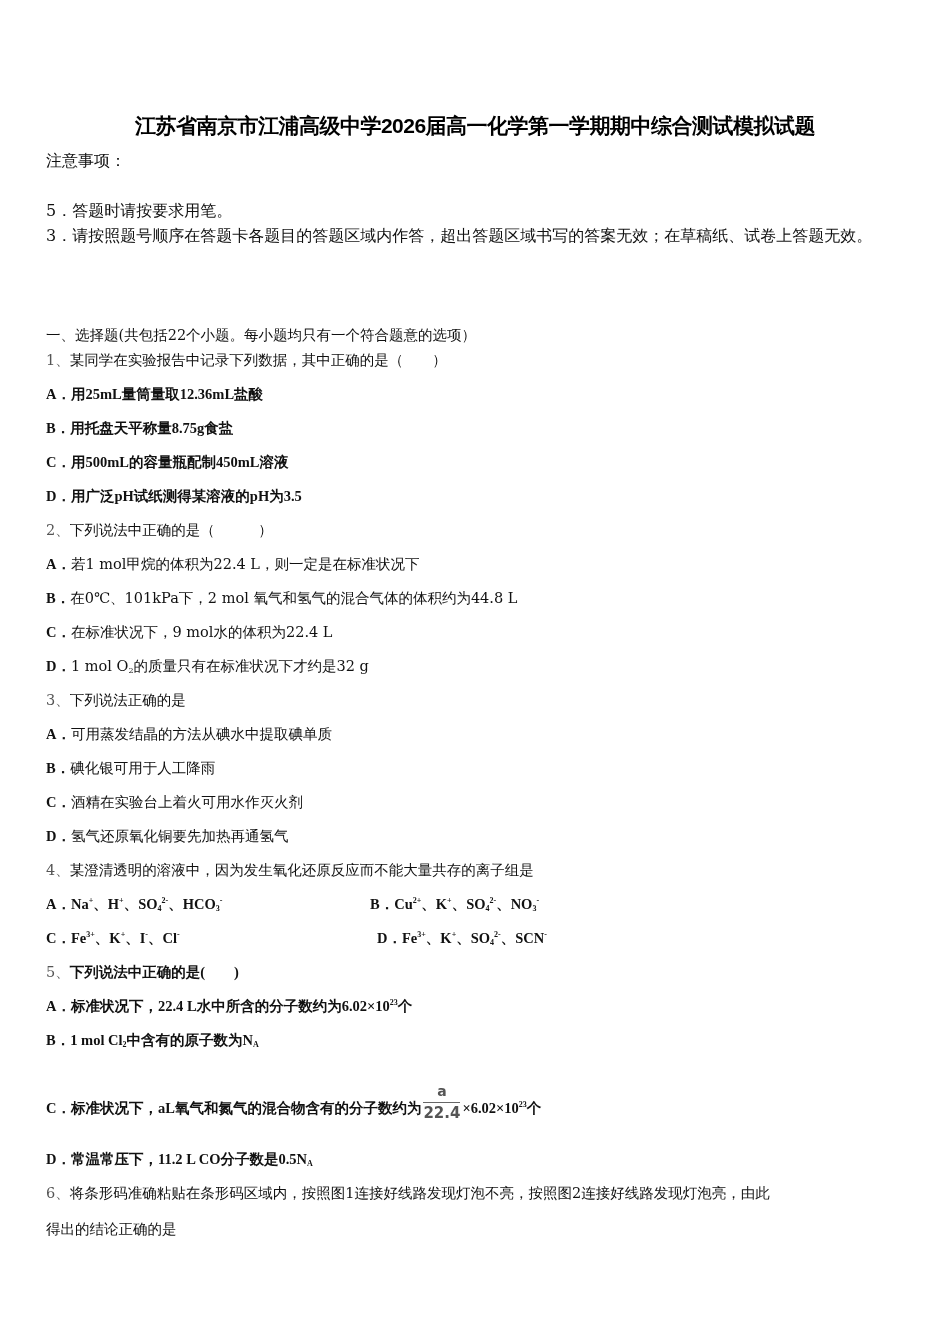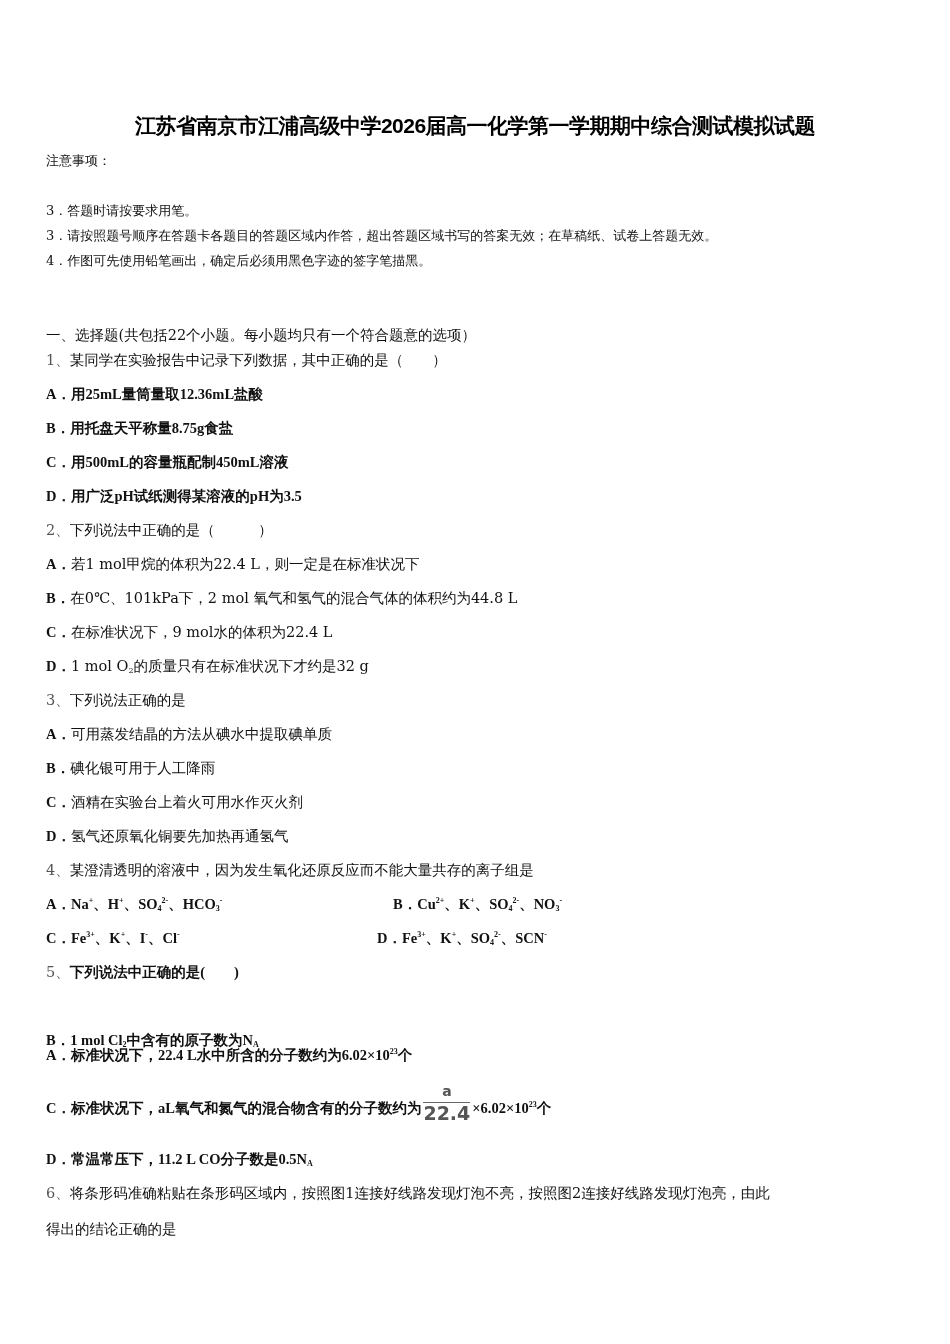--- a/index.html
+++ b/index.html
@@ -3,41 +3,40 @@
 <meta charset="utf-8">
 <style>
   html, body { margin: 0; padding: 0; background: #ffffff; }
   body { width: 950px; height: 1344px; position: relative; overflow: hidden;
          font-family: "DejaVu Serif", "Liberation Serif", serif; color: #111; }
   .page { position: absolute; left: 0; top: 0; width: 816px; height: 1344px; }
   .title { position: absolute; top: 112px; left: 0; width: 950px; text-align: center;
            font-family: "Liberation Sans", "DejaVu Sans", sans-serif; font-weight: bold;
            font-size: 21px; letter-spacing: -0.5px; color: #000; }
   .line { position: absolute; left: 46px; font-size: 14.5px; white-space: nowrap; line-height: 18px; }
-  .notice { font-size: 13px; }
+  .notice { font-size: 16px; }
   .num { color: #555; }
   .opt-label { font-weight: bold; font-family: "Liberation Serif", serif; }
   .b { font-weight: bold; font-family: "Liberation Serif", serif; }
   sup { font-size: 8px; vertical-align: 6px; line-height: 0; }
   sub { font-size: 8px; vertical-align: -2px; line-height: 0; }
   .frac { display: inline-block; vertical-align: middle; text-align: center; margin: 0 2px; position: relative; top: -8px; }
   .frac .nu { display: block; color: #555; font-family: "DejaVu Sans", sans-serif; font-size: 14px; padding-bottom: 2px; }
-  .frac .de { display: block; color: #555; font-family: "DejaVu Sans", sans-serif; font-size: 19px; border-top: 1px solid #666; padding-top: 1px; }
+  .frac .de { display: block; color: #555; font-family: "DejaVu Sans", sans-serif; font-size: 15px; border-top: 1px solid #666; padding-top: 1px; }
 </style>
 </head>
 <body>
 
 <div class="page">
 
   <div class="title">江苏省南京市江浦高级中学2026届高一化学第一学期期中综合测试模拟试题</div>
 
   <div class="line notice" style="top:152px">注意事项：</div>
-  <div class="line notice" style="top:202px">3．答题时请按要求用笔。</div>
+  <div class="line notice" style="top:202px">5．答题时请按要求用笔。</div>
   <div class="line notice" style="top:227px">3．请按照题号顺序在答题卡各题目的答题区域内作答，超出答题区域书写的答案无效；在草稿纸、试卷上答题无效。</div>
-  <div class="line notice" style="top:252px">4．作图可先使用铅笔画出，确定后必须用黑色字迹的签字笔描黑。</div>
 
   <div class="line" style="top:326px">一、选择题(共包括22个小题。每小题均只有一个符合题意的选项）</div>
 
   <div class="line" style="top:351px">
     <span class="num">1、</span><span>某同学在实验报告中记录下列数据，其中正确的是（　　）</span>
   </div>
   <div class="line b" style="top:385px">
     <span class="opt-label">A．</span><span>用25mL量筒量取12.36mL盐酸</span>
   </div>
   <div class="line b" style="top:419px">
@@ -81,34 +80,34 @@
   <div class="line" style="top:827px">
     <span class="opt-label">D．</span><span>氢气还原氧化铜要先加热再通氢气</span>
   </div>
 
   <div class="line" style="top:861px">
     <span class="num">4、</span><span>某澄清透明的溶液中，因为发生氧化还原反应而不能大量共存的离子组是</span>
   </div>
   <div class="line b" style="top:895px" title="">
     <span class="opt-label">A．</span><span>Na<sup>+</sup>、H<sup>+</sup>、SO<sub>4</sub><sup>2-</sup>、HCO<sub>3</sub><sup>-</sup></span>
   </div>
-  <div class="line b" style="top:895px; left:393px">
+  <div class="line b" style="top:895px; left:370px">
     <span class="opt-label">B．</span><span>Cu<sup>2+</sup>、K<sup>+</sup>、SO<sub>4</sub><sup>2-</sup>、NO<sub>3</sub><sup>-</sup></span>
   </div>
   <div class="line b" style="top:929px">
     <span class="opt-label">C．</span><span>Fe<sup>3+</sup>、K<sup>+</sup>、I<sup>-</sup>、Cl<sup>-</sup></span>
   </div>
   <div class="line b" style="top:929px; left:377px">
     <span class="opt-label">D．</span><span>Fe<sup>3+</sup>、K<sup>+</sup>、SO<sub>4</sub><sup>2-</sup>、SCN<sup>-</sup></span>
   </div>
 
   <div class="line" style="top:963px">
     <span class="num">5、</span><span class="b">下列说法中正确的是(　　)</span>
   </div>
-  <div class="line b" style="top:1046px">
+  <div class="line b" style="top:997px">
     <span class="opt-label">A．</span><span>标准状况下，22.4 L水中所含的分子数约为6.02×10</span><sup>23</sup><span>个</span>
   </div>
   <div class="line b" style="top:1031px">
     <span class="opt-label">B．</span><span>1 mol Cl</span><sub>2</sub><span>中含有的原子数为N</span><sub>A</sub>
   </div>
   <div class="line b" style="top:1090px">
     <span class="opt-label">C．</span><span>标准状况下，aL氧气和氮气的混合物含有的分子数约为</span><span class="frac"><span class="nu">a</span><span class="de">22.4</span></span><span>×6.02×10</span><sup>23</sup><span>个</span>
   </div>
   <div class="line b" style="top:1150px">
     <span class="opt-label">D．</span><span>常温常压下，11.2 L CO分子数是0.5N</span><sub>A</sub>

